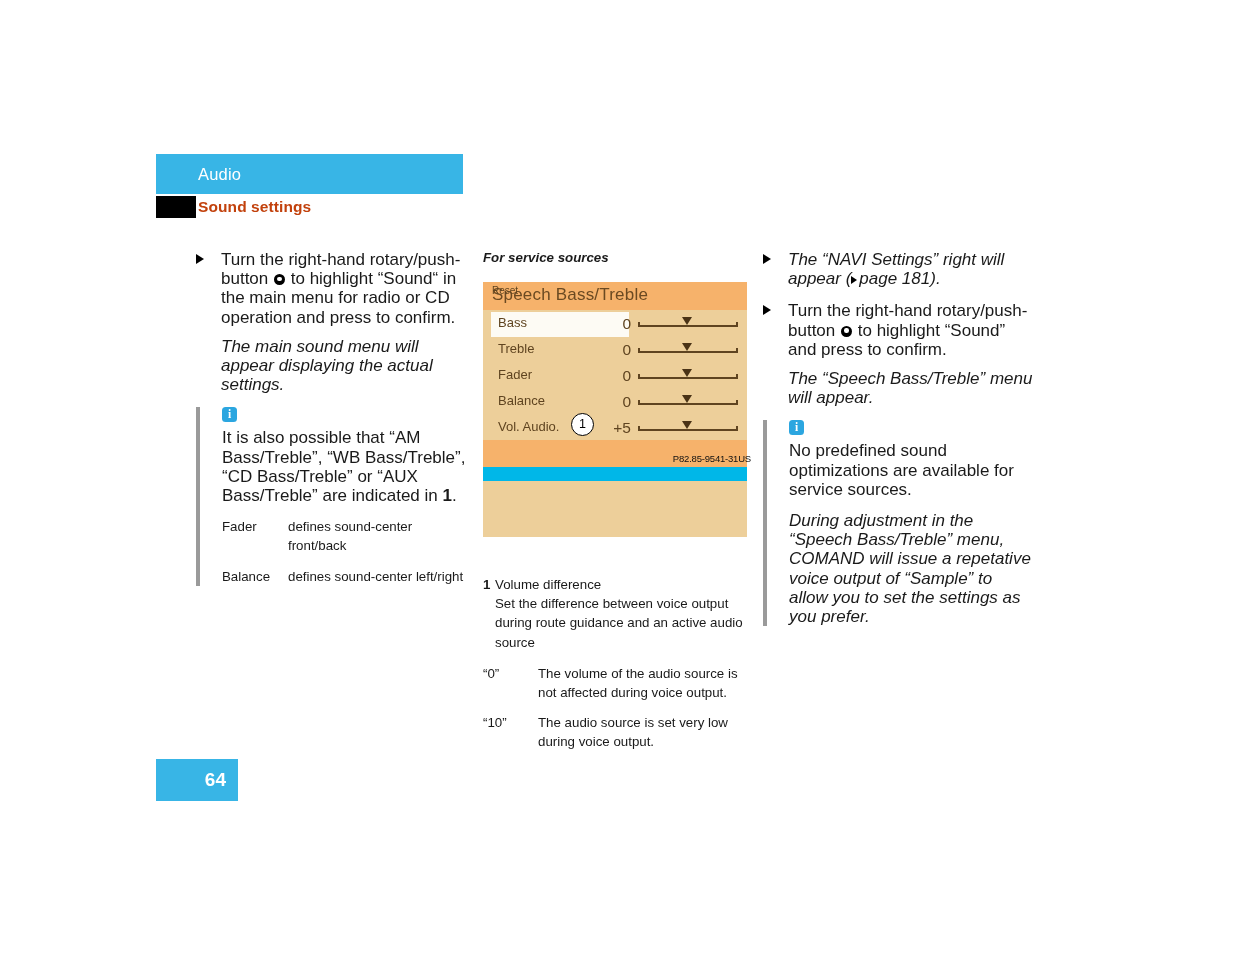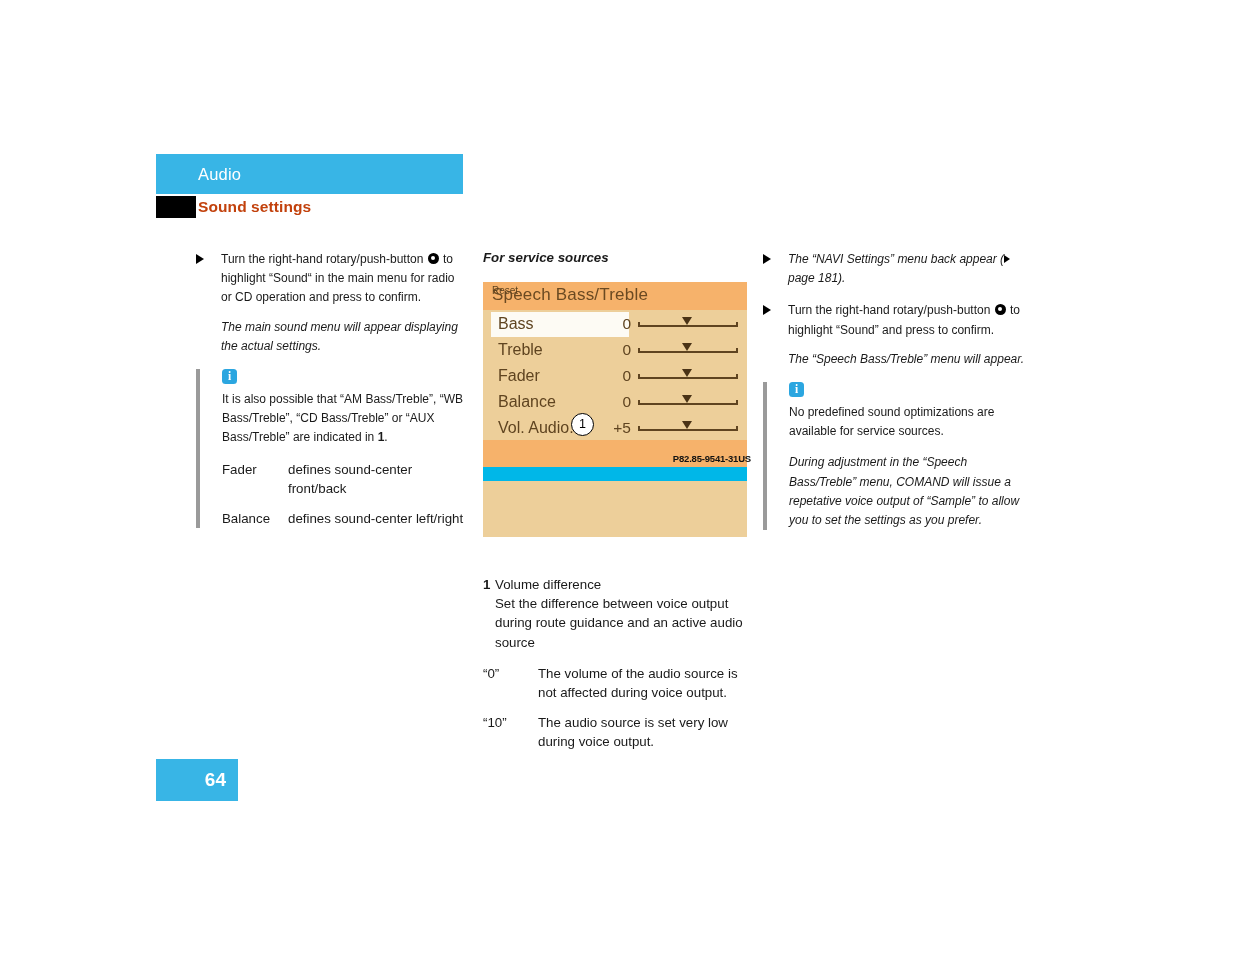--- a/index.html
+++ b/index.html
@@ -78,21 +78,21 @@
     position: absolute;
     left: 0;
     top: 4px;
     width: 0;
     height: 0;
     border-left: 8px solid #000;
     border-top: 5.5px solid transparent;
     border-bottom: 5.5px solid transparent;
   }
   .para {
-    font-size: 12px;
+    font-size: 17px;
     line-height: 19.2px;
     margin: 0 0 12px 0;
   }
   .para:last-child { margin-bottom: 0; font-style: italic; }
   .step .para { margin-bottom: 10px; }
 
   
   .rotary {
     display: inline-block;
     width: 11px;
@@ -223,21 +223,21 @@
     left: 8px;
     top: 0;
     width: 138px;
     height: 25px;
     background: #fdfbf4;
   }
   .row-label {
     position: absolute;
     left: 15px;
     top: 3px;
-    font-size: 16px;
+    font-size: 13px;
     color: #5f4420;
   }
   .row-value {
     position: absolute;
     left: 118px;
     width: 30px;
     top: 3px;
     font-size: 15.5px;
     color: #5f4420;
     text-align: right;
@@ -309,21 +309,20 @@
     font-family: "Liberation Sans", sans-serif;
   }
   #figure-code {
     position: absolute;
     right: 0;
     top: 203px;
     font-size: 9.5px;
     font-family: "Liberation Sans", sans-serif;
     color: #111111;
     letter-spacing: -0.2px;
-    font-weight: bold;
   }
   #figure-spacer { height: 26px; }
 
   
   #page-number-badge {
     position: absolute;
     left: 156px;
     top: 759px;
     width: 82px;
     height: 42px;
@@ -452,21 +451,21 @@
       <span class="defdesc">The audio source is set very low during voice output.</span>
     </div>
   </div>
 
 </div>
 
 <div class="column" id="col-3">
 
   <div class="step">
     <span class="step-arrow"></span>
-    <p class="para"><span>The “NAVI Settings” menu back appear (</span><span class="ref-tri"></span><span>page 181</span><span>).</span></p>
+    <p class="para"><span>The “NAVI Settings” right will appear (</span><span class="ref-tri"></span><span>page 181</span><span>).</span></p>
   </div>
 
   <div class="step">
     <span class="step-arrow"></span>
     <p class="para"><span>Turn the right-hand rotary/push-button</span> <span class="rotary"></span> <span>to highlight “Sound” and press to confirm.</span></p>
     <p class="para">The “Speech Bass/Treble” menu will appear.</p>
   </div>
 
   <div class="note">
     <span class="note-rule"></span>

